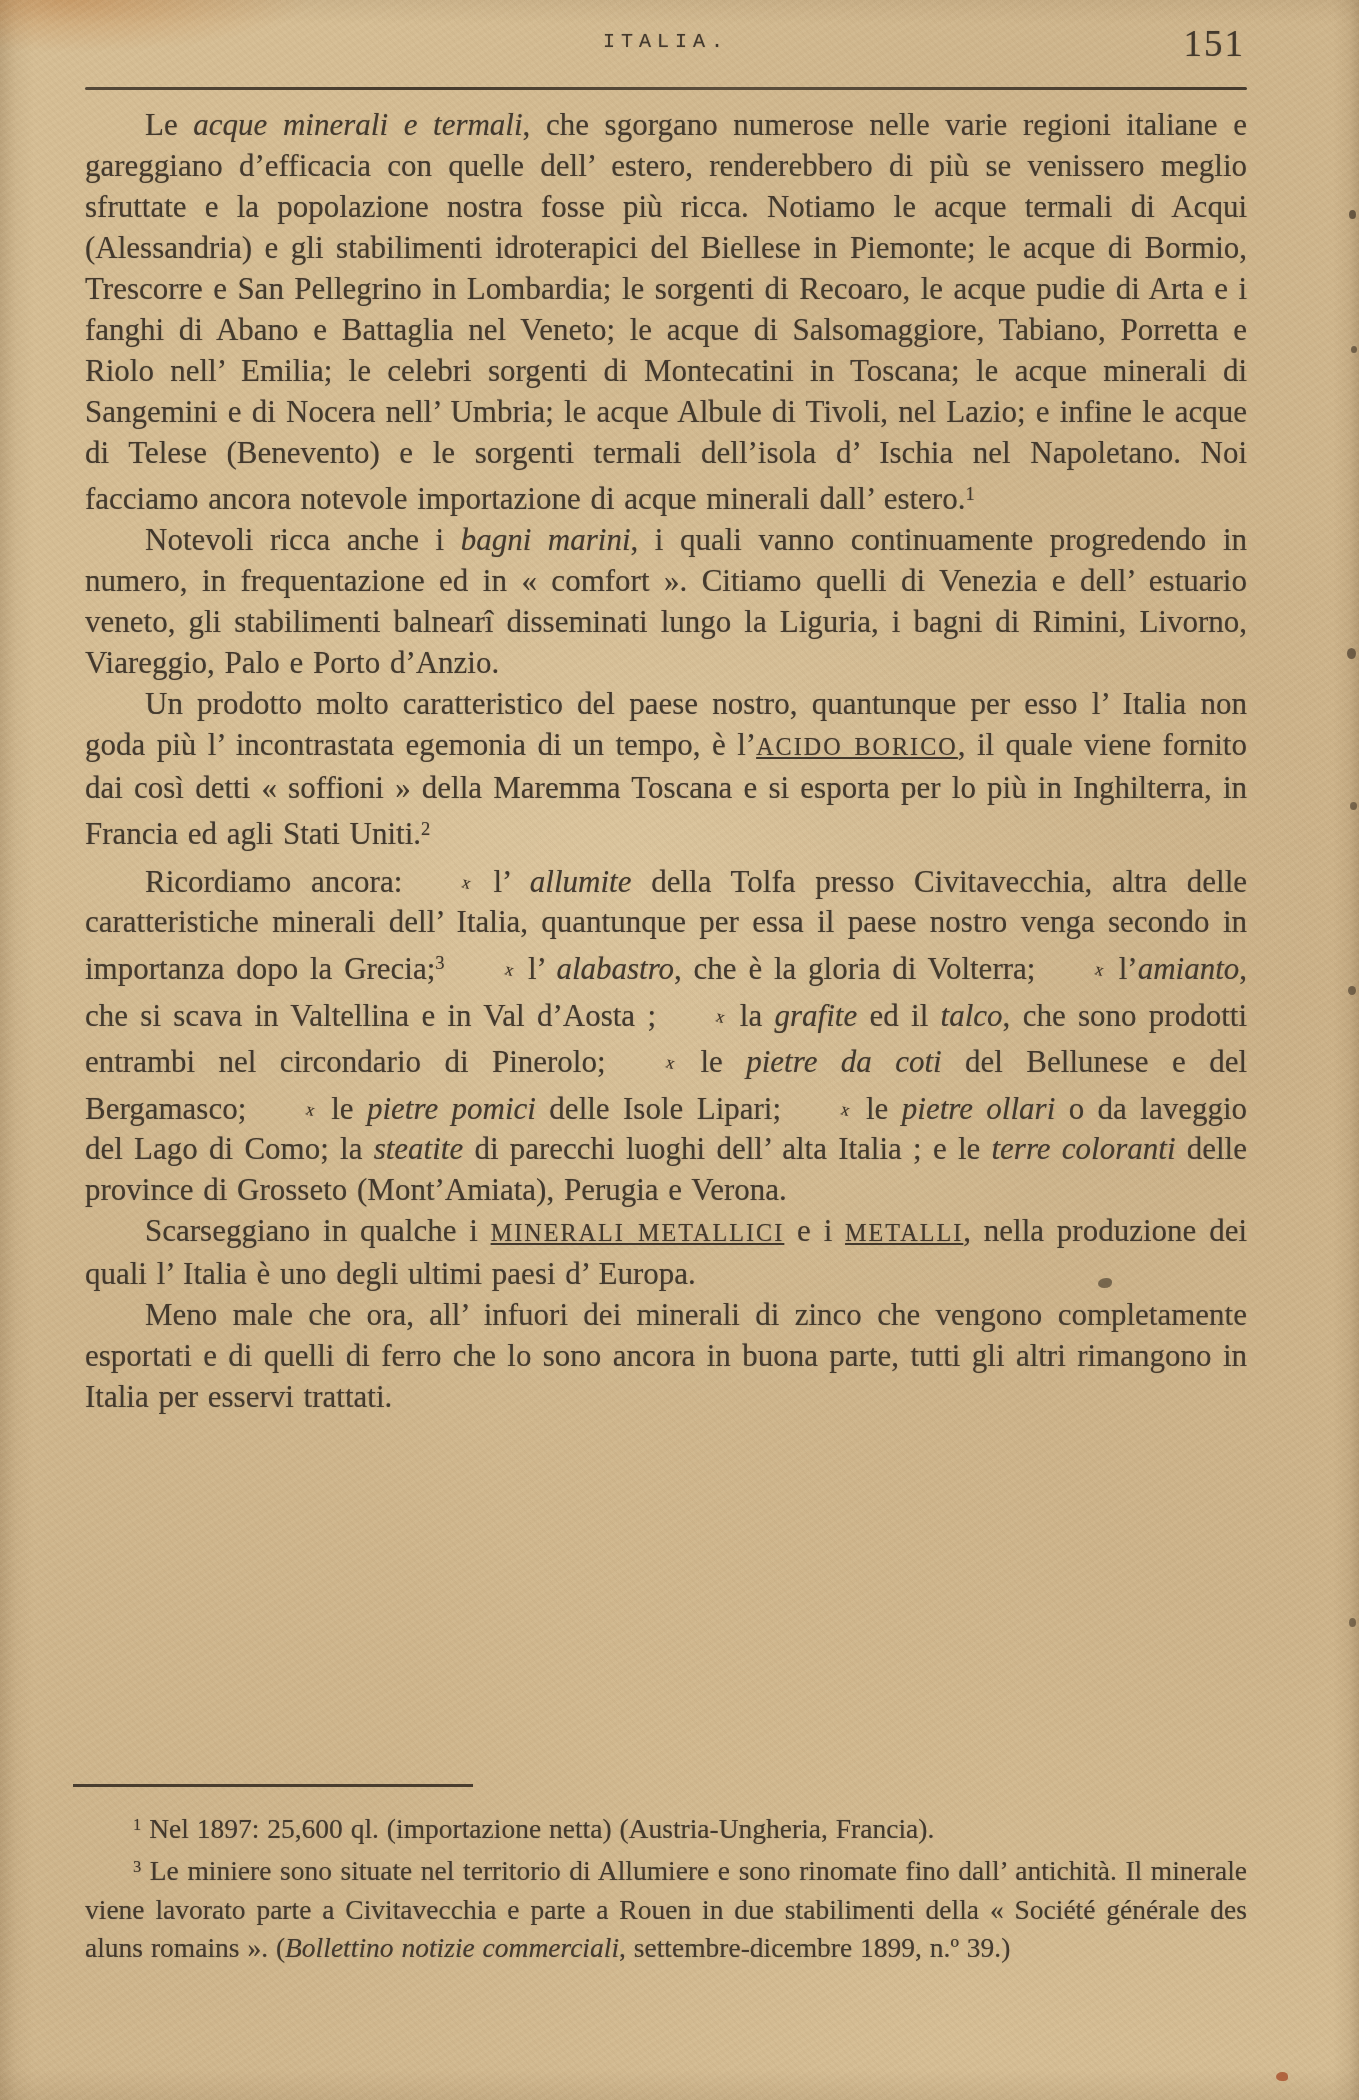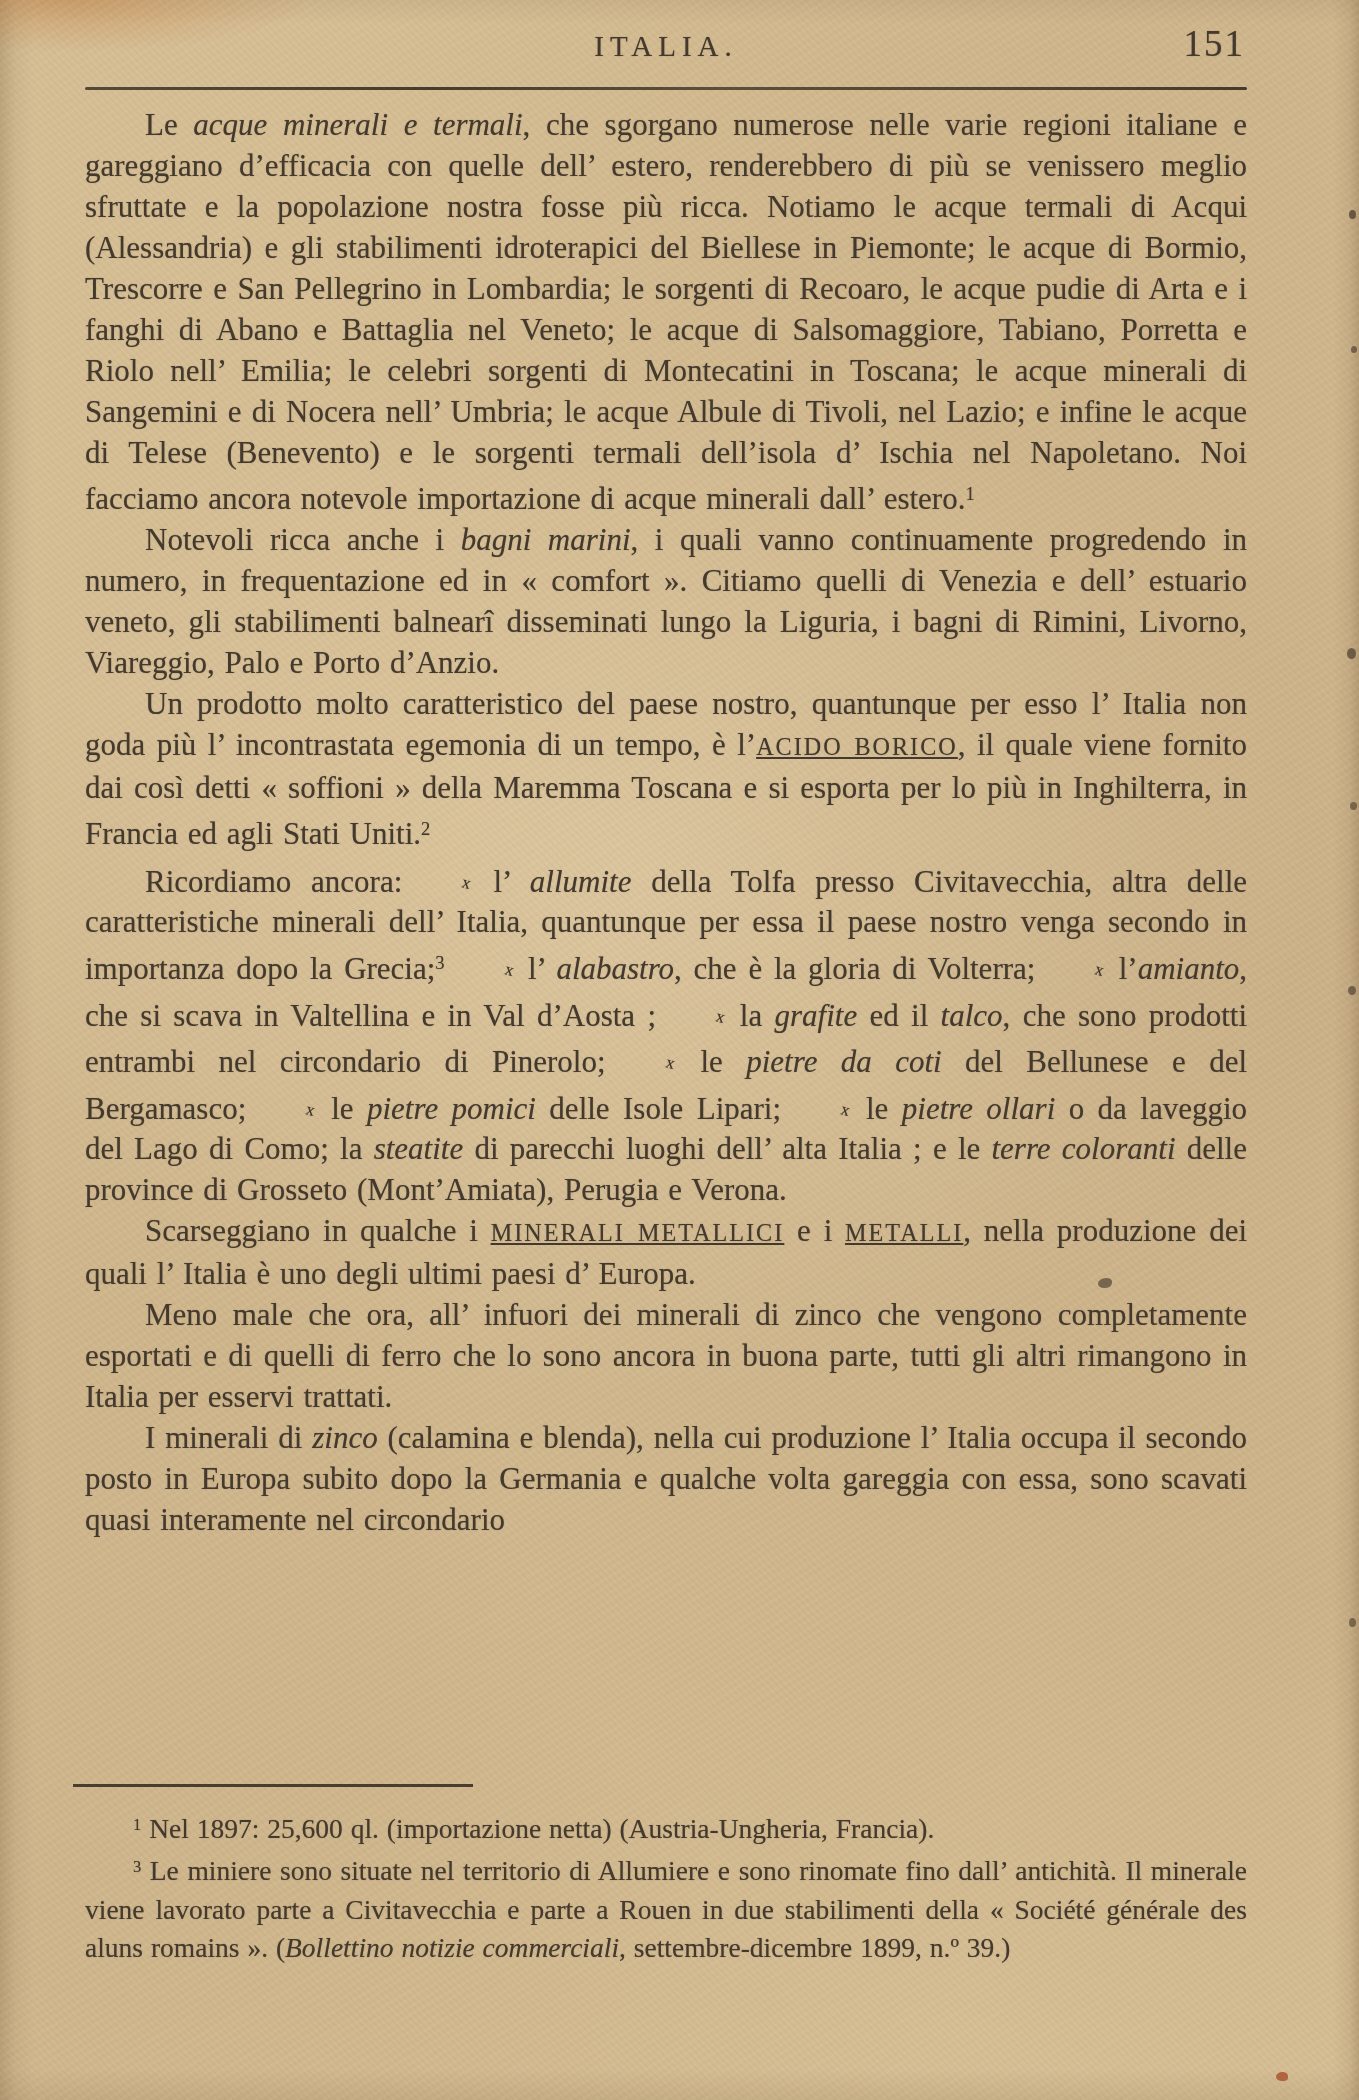--- a/index.html
+++ b/index.html
@@ -33,23 +33,24 @@
       repeating-linear-gradient(-31deg, rgba(255,240,205,0.05) 0 3px, transparent 3px 7px);
   }
   .content {
     position: absolute; left: 85px; top: 0; width: 1162px; z-index: 1;
     color: var(--ink, #43392d);
   }
   .header { position: relative; height: 86px; }
   .running-title {
     position: absolute; left: 0; right: 0; top: 30px;
     text-align: center;
-    font-size: 29px; letter-spacing: 6px;
+    font-size: 20px; letter-spacing: 6px;
     color: var(--ink, #43392d);
     text-shadow: 0 0 1px rgba(67,57,45,0.55);
+    font-family: Liberation Mono, monospace;
   }
   .page-number {
     position: absolute; right: 2px; top: 22px;
     font-size: 37px; letter-spacing: 2px;
     text-shadow: 0 0 1px rgba(67,57,45,0.55);
   }
   .header-rule {
     position: absolute; left: 0; top: 87px; width: 100%; height: 3px;
     background: linear-gradient(90deg, rgba(62,52,40,0.85), rgba(62,52,40,0.95) 30%, rgba(62,52,40,0.8) 55%, rgba(62,52,40,0.95));
     border-radius: 2px;
@@ -102,21 +103,20 @@
 
     <div class="header-rule"></div>
 
     <div class="body-text">
         <p><span class="run-n">Le </span><span class="run-i">acque minerali e termali</span><span class="run-n">, che sgorgano numerose nelle varie regioni italiane e gareggiano d’efficacia con quelle dell’ estero, renderebbero di più se venissero meglio sfruttate e la popolazione nostra fosse più ricca. Notiamo le acque termali di Acqui (Alessandria) e gli stabilimenti idroterapici del Biellese in Piemonte; le acque di Bormio, Trescorre e San Pellegrino in Lombardia; le sorgenti di Recoaro, le acque pudie di Arta e i fanghi di Abano e Battaglia nel Veneto; le acque di Salsomaggiore, Tabiano, Porretta e Riolo nell’ Emilia; le celebri sorgenti di Montecatini in Toscana; le acque minerali di Sangemini e di Nocera nell’ Umbria; le acque Albule di Tivoli, nel Lazio; e infine le acque di Telese (Benevento) e le sorgenti termali dell’isola d’ Ischia nel Napoletano. Noi facciamo ancora notevole importazione di acque minerali dall’ estero.</span><span class="run-sup">1</span></p>
         <p><span class="run-n">Notevoli ricca anche i </span><span class="run-i">bagni marini</span><span class="run-n">, i quali vanno continuamente progredendo in numero, in frequentazione ed in « comfort ». Citiamo quelli di Venezia e dell’ estuario veneto, gli stabilimenti balnearî disseminati lungo la Liguria, i bagni di Rimini, Livorno, Viareggio, Palo e Porto d’Anzio.</span></p>
         <p><span class="run-n">Un prodotto molto caratteristico del paese nostro, quantunque per esso l’ Italia non goda più l’ incontrastata egemonia di un tempo, è l’</span><span class="run-sc">ACIDO BORICO</span><span class="run-n">, il quale viene fornito dai così detti « soffioni » della Maremma Toscana e si esporta per lo più in Inghilterra, in Francia ed agli Stati Uniti.</span><span class="run-sup">2</span></p>
         <p><span class="run-n">Ricordiamo ancora:</span><span class="run-mk">x</span><span class="run-n"> l’ </span><span class="run-i">allumite</span><span class="run-n"> della Tolfa presso Civitavecchia, altra delle caratteristiche minerali dell’ Italia, quantunque per essa il paese nostro venga secondo in importanza dopo la Grecia;</span><span class="run-sup">3</span><span class="run-mk">x</span><span class="run-n"> l’ </span><span class="run-i">alabastro</span><span class="run-n">, che è la gloria di Volterra;</span><span class="run-mk">x</span><span class="run-n"> l’</span><span class="run-i">amianto</span><span class="run-n">, che si scava in Valtellina e in Val d’Aosta ;</span><span class="run-mk">x</span><span class="run-n"> la </span><span class="run-i">grafite</span><span class="run-n"> ed il </span><span class="run-i">talco</span><span class="run-n">, che sono prodotti entrambi nel circondario di Pinerolo;</span><span class="run-mk">x</span><span class="run-n"> le </span><span class="run-i">pietre da coti</span><span class="run-n"> del Bellunese e del Bergamasco;</span><span class="run-mk">x</span><span class="run-n"> le </span><span class="run-i">pietre pomici</span><span class="run-n"> delle Isole Lipari;</span><span class="run-mk">x</span><span class="run-n"> le </span><span class="run-i">pietre ollari</span><span class="run-n"> o da laveggio del Lago di Como; la </span><span class="run-i">steatite</span><span class="run-n"> di parecchi luoghi dell’ alta Italia ; e le </span><span class="run-i">terre coloranti</span><span class="run-n"> delle province di Grosseto (Mont’Amiata), Perugia e Verona.</span></p>
         <p><span class="run-n">Scarseggiano in qualche i </span><span class="run-sc">MINERALI METALLICI</span><span class="run-n"> e i </span><span class="run-sc">METALLI</span><span class="run-n">, nella produzione dei quali l’ Italia è uno degli ultimi paesi d’ Europa.</span></p>
         <p><span class="run-n">Meno male che ora, all’ infuori dei minerali di zinco che vengono completamente esportati e di quelli di ferro che lo sono ancora in buona parte, tutti gli altri rimangono in Italia per esservi trattati.</span></p>
-        <p><span class="run-n">I minerali di </span><span class="run-i">zinco</span><span class="run-n"> (calamina e blenda), nella cui produzione l’ Italia occupa il secondo posto in Europa subito dopo la Germania e qualche volta gareggia con essa, sono scavati quasi interamente nel circondario</span></p>
       </div>
 
     <div class="footnote-rule"></div>
 
     <div class="footnotes">
         <p><span class="run-sup">1</span><span class="run-n"> Nel 1897: 25,600 ql. (importazione netta) (Austria-Ungheria, Francia).</span></p>
         <p><span class="run-sup">3</span><span class="run-n"> Le miniere sono situate nel territorio di Allumiere e sono rinomate fino dall’ antichità. Il minerale viene lavorato parte a Civitavecchia e parte a Rouen in due stabilimenti della « Société générale des aluns romains ». (</span><span class="run-i">Bollettino notizie commerciali</span><span class="run-n">, settembre-dicembre 1899, n.º 39.)</span></p>
       </div>
 
   </div>

